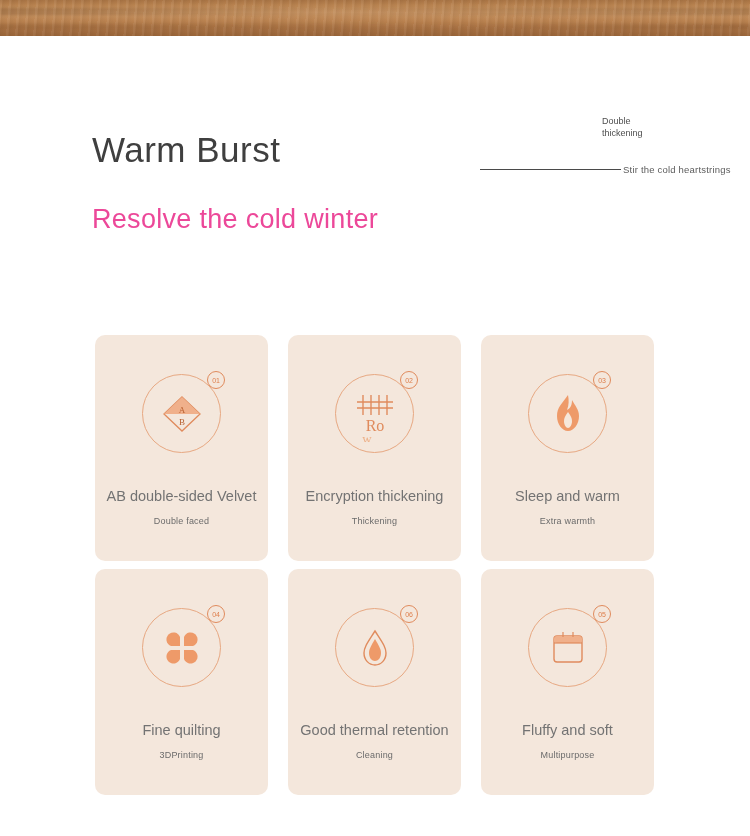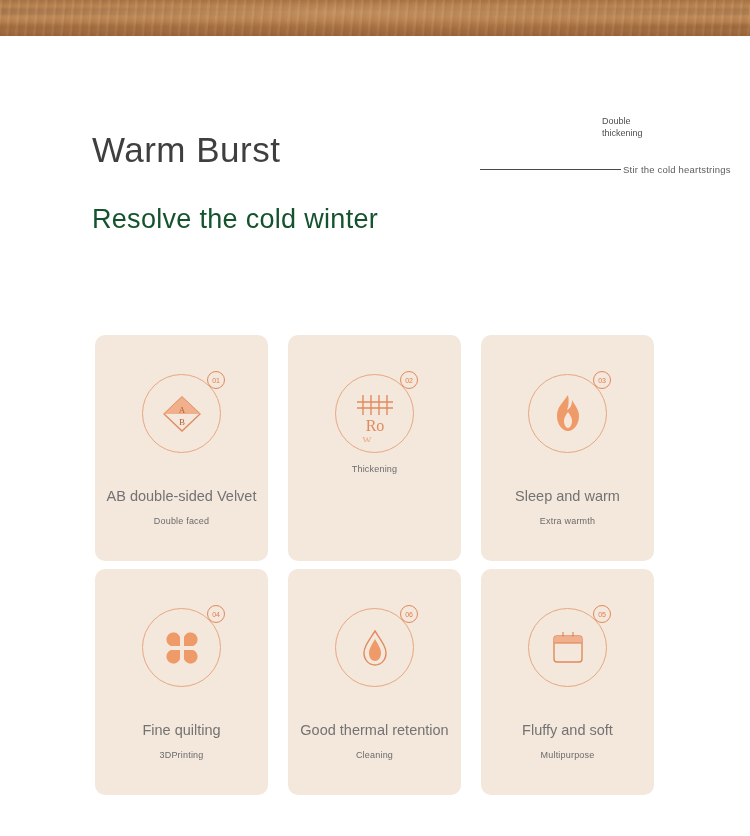--- a/index.html
+++ b/index.html
@@ -69,21 +69,21 @@
     font-size: 35px;
     color: #3f3f3f;
     font-weight: 400;
     letter-spacing: 0.5px;
     line-height: 44px;
     margin: 0;
     font-family: "Liberation Sans", sans-serif;
   }
   .title-sub {
     font-size: 27px;
-    color: #14532d;
+    color: #ec4899;
     font-weight: 400;
     line-height: 38px;
     margin: 28px 0 0 0;
     letter-spacing: 0.3px;
   }
   .rule-row {
     position: absolute;
     left: 388px;
     top: 36px;
     display: flex;
@@ -224,20 +224,21 @@
           <line x1="10" y1="22" x2="46" y2="22" stroke="#e08b5d" stroke-width="1.4"></line>
           <line x1="16" y1="9" x2="16" y2="29" stroke="#e08b5d" stroke-width="1.4"></line>
           <line x1="24" y1="9" x2="24" y2="29" stroke="#e08b5d" stroke-width="1.4"></line>
           <line x1="32" y1="9" x2="32" y2="29" stroke="#e08b5d" stroke-width="1.4"></line>
           <line x1="40" y1="9" x2="40" y2="29" stroke="#e08b5d" stroke-width="1.4"></line>
           <text x="28" y="45" text-anchor="middle" font-size="16" fill="#e08b5d" font-family="Liberation Serif, serif">Ro</text>
           <text x="20" y="57" text-anchor="middle" font-size="13" fill="#edb189" font-family="Liberation Serif, serif">w</text>
         </svg>
         <div class="badge">02</div>
       </div>
+      <div class="card-title">Encryption thickening</div>
       <div class="card-sub">Thickening</div>
     </div>
 
     <div class="card">
       <div class="icon-circle">
         <svg class="icon-svg" width="40" height="44" viewBox="0 0 40 44">
           <path d="M20 3 C14 12 9 15 9 24 C9 32 14 39 20 39 C26 39 31 32 31 24 C31 17 27 14 24 8 C24 15 21 17 19 18 C21 13 21 8 20 3 Z" fill="#ee9a69"></path>
           <path d="M20 20 C17 24 16 26 16 29 C16 33 18 36 20 36 C22 36 24 33 24 29 C24 26 23 24 20 20 Z" fill="#f6e7da"></path>
         </svg>
         <div class="badge">03</div>

